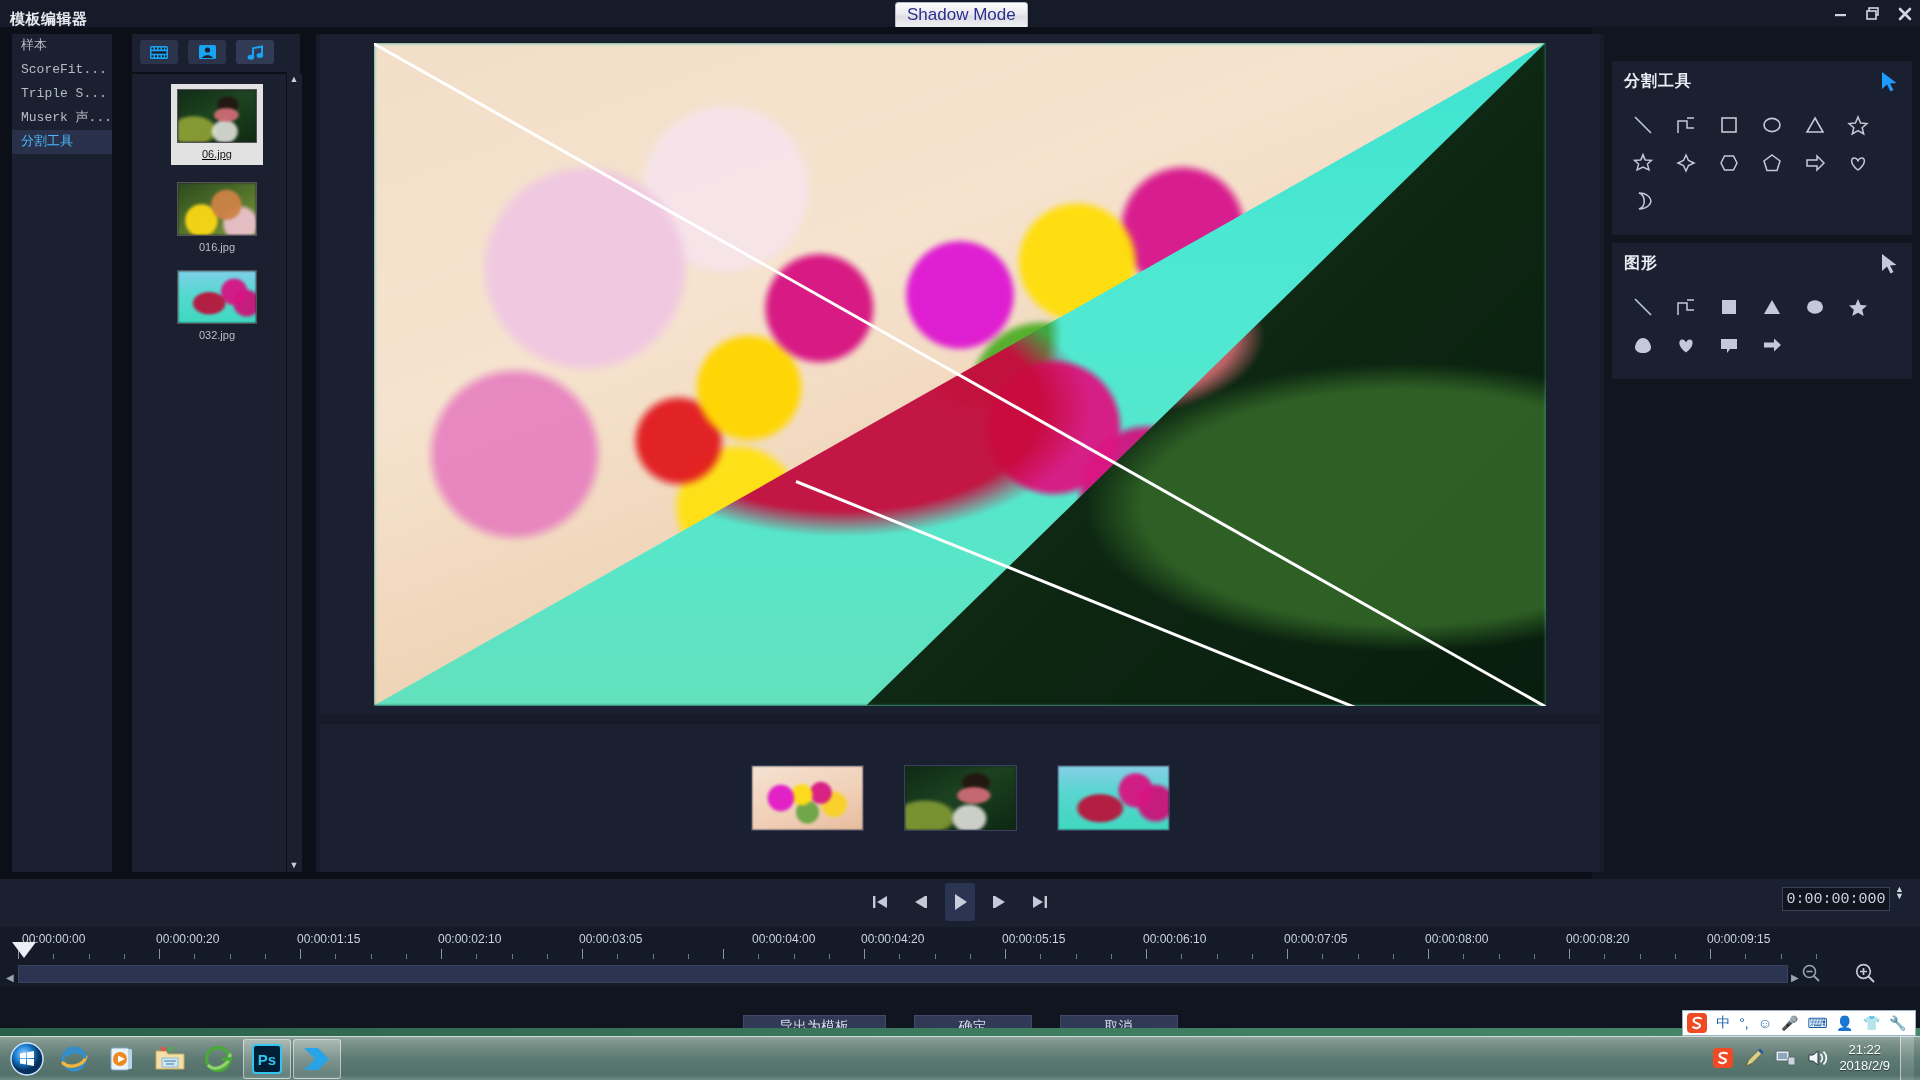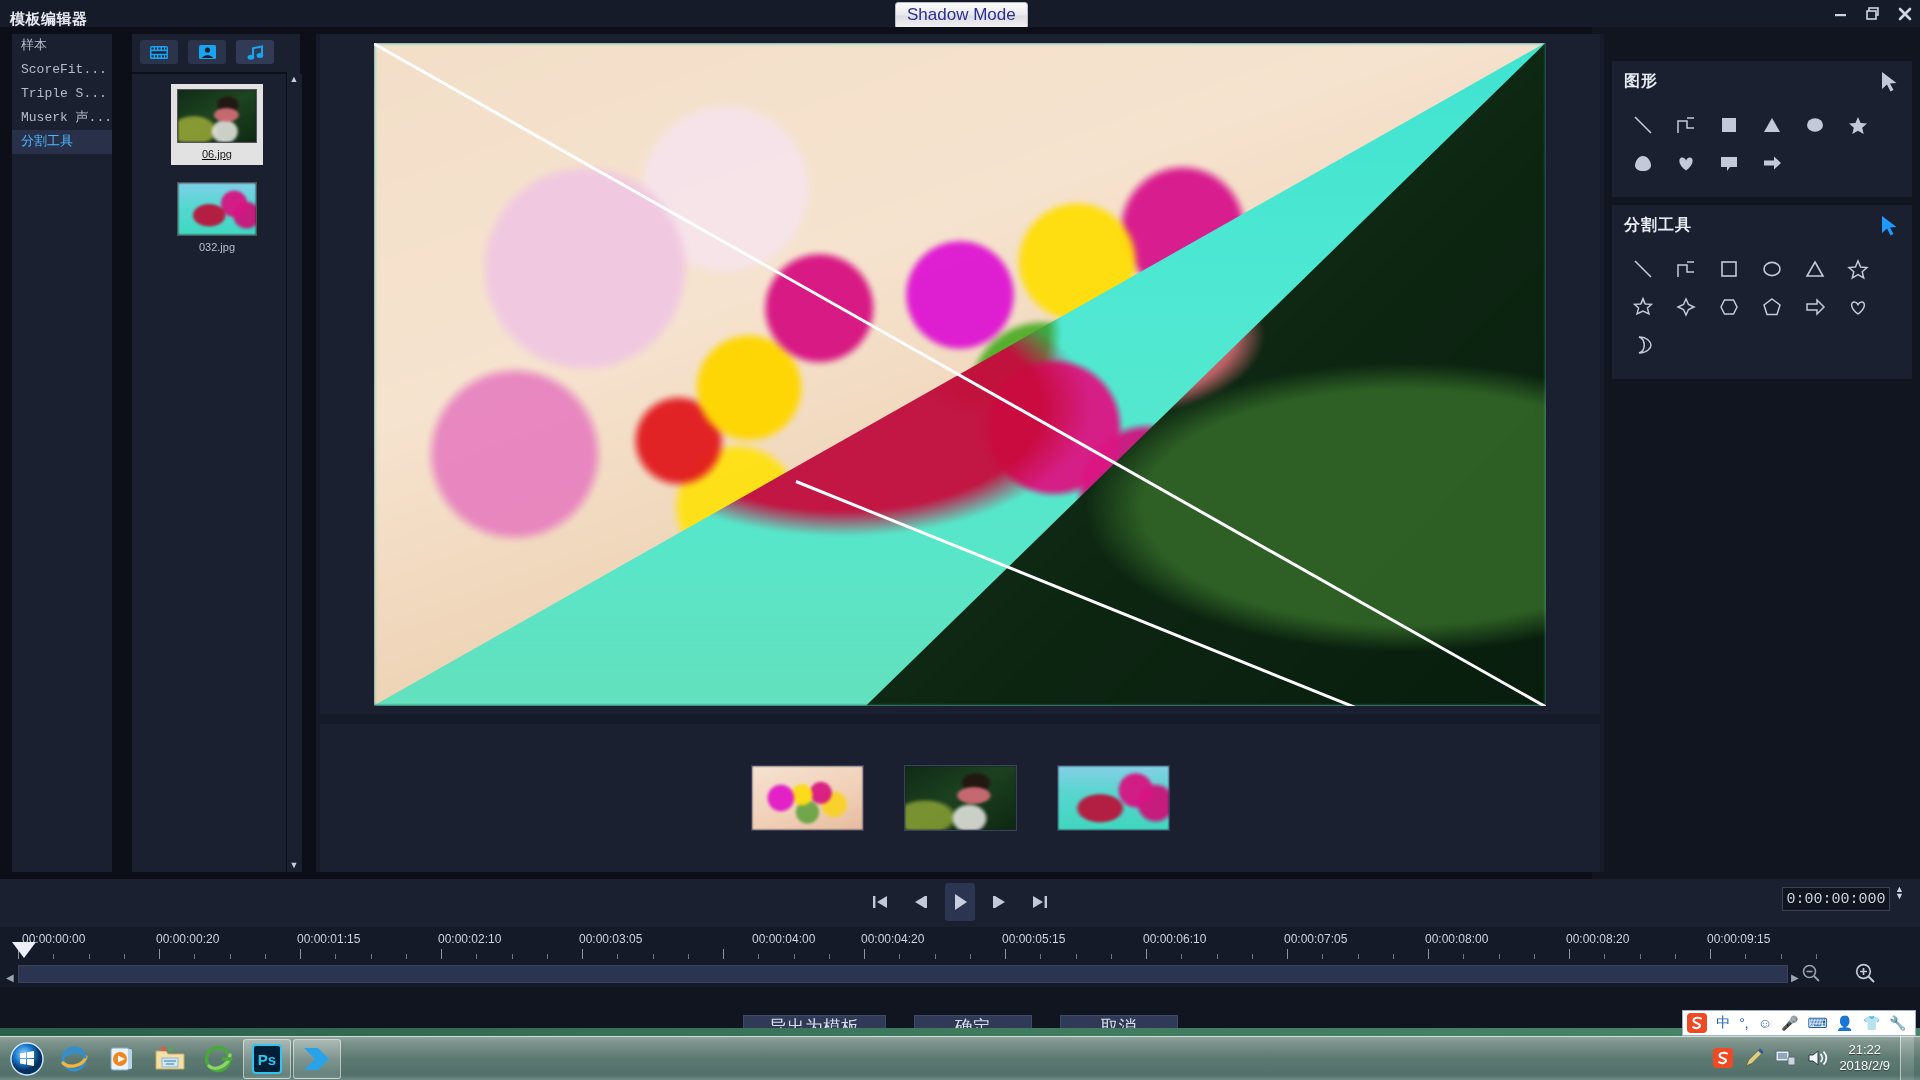--- a/index.html
+++ b/index.html
@@ -273,21 +273,21 @@
   .dlg-actions {
     position: absolute; left: 0; top: 1010px; width: 1920px; height: 34px;
     display: flex; align-items: center; justify-content: center; gap: 28px;
   }
   .dlg-btn {
     min-width: 118px; height: 25px;
     background: #2f3category;
     background: #303a57;
     border: 1px solid #3d4considering;
     border: 1px solid #3e486a;
-    color: #d9deea; font-size: 18px;
+    color: #d9deea; font-size: 14px;
     display: flex; align-items: center; justify-content: center;
   }
   .dlg-btn.wide { min-width: 143px; }
 
   
   .taskbar {
     position: absolute; left: 0; bottom: 0; width: 1920px; height: 44px;
     background: linear-gradient(to bottom, #8fa39b 0%, #7d938c 12%, #5d7a72 50%, #52706a 88%, #6d8b82 100%);
     border-top: 1px solid #cfe0d8;
     display: flex; align-items: center;
@@ -413,20 +413,34 @@
                 radial-gradient(ellipse at 60% 80%, rgba(235,235,230,.85) 0 17%, rgba(0,0,0,0) 22%),
                 radial-gradient(ellipse at 20% 78%, rgba(180,190,60,.7) 0 22%, rgba(0,0,0,0) 28%),
                 linear-gradient(150deg,#112c16,#1d4420 45%,#0f2a13 100%);filter:blur(1px)"></div>
             </div>
           </div>
           <div class="labelbox">
             <div class="media-label">06.jpg</div>
           </div>
         </div>
 
+        <div class="media-item">
+          <div class="thumbwrap">
+            <div class="media-thumb">
+              <div style="position:absolute;inset:0;background:
+                radial-gradient(circle at 62% 42%, rgba(205,130,70,.95) 0 24%, rgba(0,0,0,0) 29%),
+                radial-gradient(circle at 30% 72%, rgba(250,215,20,.95) 0 22%, rgba(0,0,0,0) 27%),
+                radial-gradient(circle at 80% 78%, rgba(240,195,210,.9) 0 20%, rgba(0,0,0,0) 26%),
+                linear-gradient(150deg,#2a4a1e,#4a6a28 40%,#7c9a3a 100%);filter:blur(1px)"></div>
+            </div>
+          </div>
+          <div class="labelbox">
+            <div class="media-label">016.jpg</div>
+          </div>
+        </div>
 
         <div class="media-item">
           <div class="thumbwrap">
             <div class="media-thumb">
               <div style="position:absolute;inset:0;background:
                 radial-gradient(ellipse at 40% 62%, rgba(185,20,60,.95) 0 22%, rgba(0,0,0,0) 27%),
                 radial-gradient(circle at 72% 40%, rgba(215,20,130,.95) 0 18%, rgba(0,0,0,0) 23%),
                 radial-gradient(circle at 88% 62%, rgba(205,15,120,.93) 0 15%, rgba(0,0,0,0) 20%),
                 linear-gradient(180deg,#7fd0e8 0%,#55d8d0 45%,#3fd8c0 100%);filter:blur(1px)"></div>
             </div>
@@ -485,20 +499,97 @@
             radial-gradient(circle at 88% 58%, rgba(205,15,120,.93) 0 15%, rgba(0,0,0,0) 20%),
             linear-gradient(180deg,#86cfe6 0%,#58d6cf 42%,#40d7bf 100%);filter:blur(1px)"></div>
         </div>
       </div>
     </div>
 
     <div class="right-col">
 
       <div class="tool-panel">
         <div class="tool-head">
+          <div class="tool-title">分割工具</div>
+          <svg class="cursor-icon" viewBox="0 0 20 22">
+            <path d="M2 1 L2 18 L7 13.5 L10.5 20.5 L13.5 19 L10 12.5 L16.5 12 Z" fill="#1e9bff"></path>
+          </svg>
+        </div>
+        <div class="tool-grid">
+          <div class="tool-cell">
+            <svg width="22" height="22" viewBox="0 0 22 22">
+                <path d="M3 3 L19 19" stroke="#c3c9d8" stroke-width="1.6"></path>
+              </svg>
+          </div>
+          <div class="tool-cell">
+            <svg width="22" height="22" viewBox="0 0 22 22">
+              <path d="M3 19 L3 7 L12 7 L12 14 L19 14" stroke="#c3c9d8" stroke-width="1.5" fill="none"></path>
+              <path d="M12 4 L19 4" stroke="#c3c9d8" stroke-width="1.5"></path>
+            </svg>
+          </div>
+          <div class="tool-cell">
+            <svg width="22" height="22" viewBox="0 0 22 22">
+                <rect x="4" y="4" width="14" height="14" fill="none" stroke="#c3c9d8" stroke-width="1.6"></rect>
+              </svg>
+          </div>
+          <div class="tool-cell">
+            <svg width="22" height="22" viewBox="0 0 22 22">
+                <ellipse cx="11" cy="11" rx="8" ry="6.6" fill="none" stroke="#c3c9d8" stroke-width="1.6"></ellipse>
+              </svg>
+          </div>
+          <div class="tool-cell">
+            <svg width="22" height="22" viewBox="0 0 22 22">
+                <path d="M11 4 L19 18 L3 18 Z" fill="none" stroke="#c3c9d8" stroke-width="1.6"></path>
+              </svg>
+          </div>
+          <div class="tool-cell">
+            <svg width="22" height="22" viewBox="0 0 22 22">
+                <path d="M11 3 L13.6 9 L20 9.6 L15.2 13.8 L16.7 20 L11 16.7 L5.3 20 L6.8 13.8 L2 9.6 L8.4 9 Z" fill="none" stroke="#c3c9d8" stroke-width="1.5"></path>
+              </svg>
+          </div>
+          <div class="tool-cell">
+            <svg width="22" height="22" viewBox="0 0 22 22">
+                <path d="M11 2.5 L13.3 8 L19.5 8.4 L15.4 12 L17 18 L11 15 L5 18 L6.6 12 L2.5 8.4 L8.7 8 Z M11 2.5 L9.3 7.6 M11 2.5 L12.7 7.6" fill="none" stroke="#c3c9d8" stroke-width="1.4"></path>
+              </svg>
+          </div>
+          <div class="tool-cell">
+            <svg width="22" height="22" viewBox="0 0 22 22">
+                <path d="M11 3 L13.5 8.5 L19 11 L13.5 13.5 L11 19 L8.5 13.5 L3 11 L8.5 8.5 Z" fill="none" stroke="#c3c9d8" stroke-width="1.5"></path>
+              </svg>
+          </div>
+          <div class="tool-cell">
+            <svg width="22" height="22" viewBox="0 0 22 22">
+                <path d="M6.5 4 L15.5 4 L19 11 L15.5 18 L6.5 18 L3 11 Z" fill="none" stroke="#c3c9d8" stroke-width="1.5"></path>
+              </svg>
+          </div>
+          <div class="tool-cell">
+            <svg width="22" height="22" viewBox="0 0 22 22">
+                <path d="M11 3 L19 9 L16 18.5 L6 18.5 L3 9 Z" fill="none" stroke="#c3c9d8" stroke-width="1.5"></path>
+              </svg>
+          </div>
+          <div class="tool-cell">
+            <svg width="22" height="22" viewBox="0 0 22 22">
+                <path d="M3 8 L13 8 L13 4 L20 11 L13 18 L13 14 L3 14 Z" fill="none" stroke="#c3c9d8" stroke-width="1.5"></path>
+              </svg>
+          </div>
+          <div class="tool-cell">
+            <svg width="22" height="22" viewBox="0 0 22 22">
+                <path d="M11 18 C3 12.5 3.5 6 7.2 6 C9.2 6 10.4 7.4 11 8.6 C11.6 7.4 12.8 6 14.8 6 C18.5 6 19 12.5 11 18 Z" fill="none" stroke="#c3c9d8" stroke-width="1.5"></path>
+              </svg>
+          </div>
+          <div class="tool-cell">
+            <svg width="22" height="22" viewBox="0 0 22 22">
+                <path d="M7 3 C14 5.5 14 16.5 7 19 C16 19 19 13 19 11 C19 9 16 3 7 3 Z" fill="none" stroke="#c3c9d8" stroke-width="1.5"></path>
+              </svg>
+          </div>
+        </div>
+      </div>
+
+      <div class="tool-panel">
+        <div class="tool-head">
           <div class="tool-title">图形</div>
           <svg class="cursor-icon" viewBox="0 0 20 22">
             <path d="M2 1 L2 18 L7 13.5 L10.5 20.5 L13.5 19 L10 12.5 L16.5 12 Z" fill="#c3c9d8"></path>
           </svg>
         </div>
         <div class="tool-grid">
           <div class="tool-cell">
             <svg width="22" height="22" viewBox="0 0 22 22">
                 <path d="M3 3 L19 19" stroke="#c3c9d8" stroke-width="1.6"></path>
               </svg>
@@ -540,97 +631,20 @@
               </svg>
           </div>
           <div class="tool-cell">
             <svg width="22" height="22" viewBox="0 0 22 22">
                 <path d="M3 5 L19 5 L19 15 L12 15 L9 19 L9 15 L3 15 Z" fill="#c3c9d8"></path>
               </svg>
           </div>
           <div class="tool-cell">
             <svg width="22" height="22" viewBox="0 0 22 22">
                 <path d="M3 8.5 L13 8.5 L13 4.5 L20 11 L13 17.5 L13 13.5 L3 13.5 Z" fill="#c3c9d8"></path>
-              </svg>
-          </div>
-        </div>
-      </div>
-
-      <div class="tool-panel">
-        <div class="tool-head">
-          <div class="tool-title">分割工具</div>
-          <svg class="cursor-icon" viewBox="0 0 20 22">
-            <path d="M2 1 L2 18 L7 13.5 L10.5 20.5 L13.5 19 L10 12.5 L16.5 12 Z" fill="#1e9bff"></path>
-          </svg>
-        </div>
-        <div class="tool-grid">
-          <div class="tool-cell">
-            <svg width="22" height="22" viewBox="0 0 22 22">
-                <path d="M3 3 L19 19" stroke="#c3c9d8" stroke-width="1.6"></path>
-              </svg>
-          </div>
-          <div class="tool-cell">
-            <svg width="22" height="22" viewBox="0 0 22 22">
-              <path d="M3 19 L3 7 L12 7 L12 14 L19 14" stroke="#c3c9d8" stroke-width="1.5" fill="none"></path>
-              <path d="M12 4 L19 4" stroke="#c3c9d8" stroke-width="1.5"></path>
-            </svg>
-          </div>
-          <div class="tool-cell">
-            <svg width="22" height="22" viewBox="0 0 22 22">
-                <rect x="4" y="4" width="14" height="14" fill="none" stroke="#c3c9d8" stroke-width="1.6"></rect>
-              </svg>
-          </div>
-          <div class="tool-cell">
-            <svg width="22" height="22" viewBox="0 0 22 22">
-                <ellipse cx="11" cy="11" rx="8" ry="6.6" fill="none" stroke="#c3c9d8" stroke-width="1.6"></ellipse>
-              </svg>
-          </div>
-          <div class="tool-cell">
-            <svg width="22" height="22" viewBox="0 0 22 22">
-                <path d="M11 4 L19 18 L3 18 Z" fill="none" stroke="#c3c9d8" stroke-width="1.6"></path>
-              </svg>
-          </div>
-          <div class="tool-cell">
-            <svg width="22" height="22" viewBox="0 0 22 22">
-                <path d="M11 3 L13.6 9 L20 9.6 L15.2 13.8 L16.7 20 L11 16.7 L5.3 20 L6.8 13.8 L2 9.6 L8.4 9 Z" fill="none" stroke="#c3c9d8" stroke-width="1.5"></path>
-              </svg>
-          </div>
-          <div class="tool-cell">
-            <svg width="22" height="22" viewBox="0 0 22 22">
-                <path d="M11 2.5 L13.3 8 L19.5 8.4 L15.4 12 L17 18 L11 15 L5 18 L6.6 12 L2.5 8.4 L8.7 8 Z M11 2.5 L9.3 7.6 M11 2.5 L12.7 7.6" fill="none" stroke="#c3c9d8" stroke-width="1.4"></path>
-              </svg>
-          </div>
-          <div class="tool-cell">
-            <svg width="22" height="22" viewBox="0 0 22 22">
-                <path d="M11 3 L13.5 8.5 L19 11 L13.5 13.5 L11 19 L8.5 13.5 L3 11 L8.5 8.5 Z" fill="none" stroke="#c3c9d8" stroke-width="1.5"></path>
-              </svg>
-          </div>
-          <div class="tool-cell">
-            <svg width="22" height="22" viewBox="0 0 22 22">
-                <path d="M6.5 4 L15.5 4 L19 11 L15.5 18 L6.5 18 L3 11 Z" fill="none" stroke="#c3c9d8" stroke-width="1.5"></path>
-              </svg>
-          </div>
-          <div class="tool-cell">
-            <svg width="22" height="22" viewBox="0 0 22 22">
-                <path d="M11 3 L19 9 L16 18.5 L6 18.5 L3 9 Z" fill="none" stroke="#c3c9d8" stroke-width="1.5"></path>
-              </svg>
-          </div>
-          <div class="tool-cell">
-            <svg width="22" height="22" viewBox="0 0 22 22">
-                <path d="M3 8 L13 8 L13 4 L20 11 L13 18 L13 14 L3 14 Z" fill="none" stroke="#c3c9d8" stroke-width="1.5"></path>
-              </svg>
-          </div>
-          <div class="tool-cell">
-            <svg width="22" height="22" viewBox="0 0 22 22">
-                <path d="M11 18 C3 12.5 3.5 6 7.2 6 C9.2 6 10.4 7.4 11 8.6 C11.6 7.4 12.8 6 14.8 6 C18.5 6 19 12.5 11 18 Z" fill="none" stroke="#c3c9d8" stroke-width="1.5"></path>
-              </svg>
-          </div>
-          <div class="tool-cell">
-            <svg width="22" height="22" viewBox="0 0 22 22">
-                <path d="M7 3 C14 5.5 14 16.5 7 19 C16 19 19 13 19 11 C19 9 16 3 7 3 Z" fill="none" stroke="#c3c9d8" stroke-width="1.5"></path>
               </svg>
           </div>
         </div>
       </div>
 
     </div>
   </div>
 
   <div class="transport">
     <div class="transport-btns">

